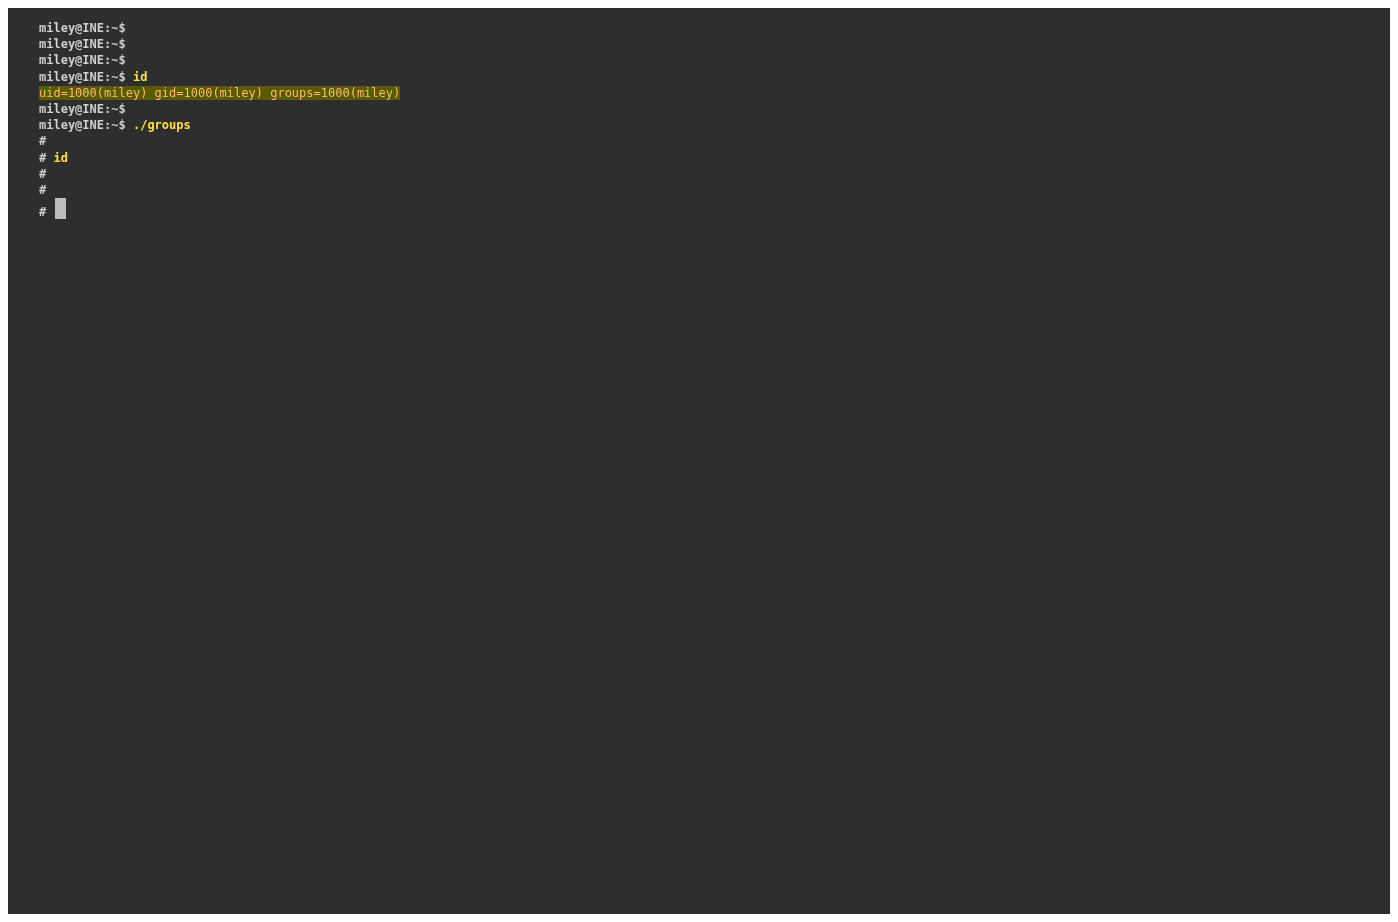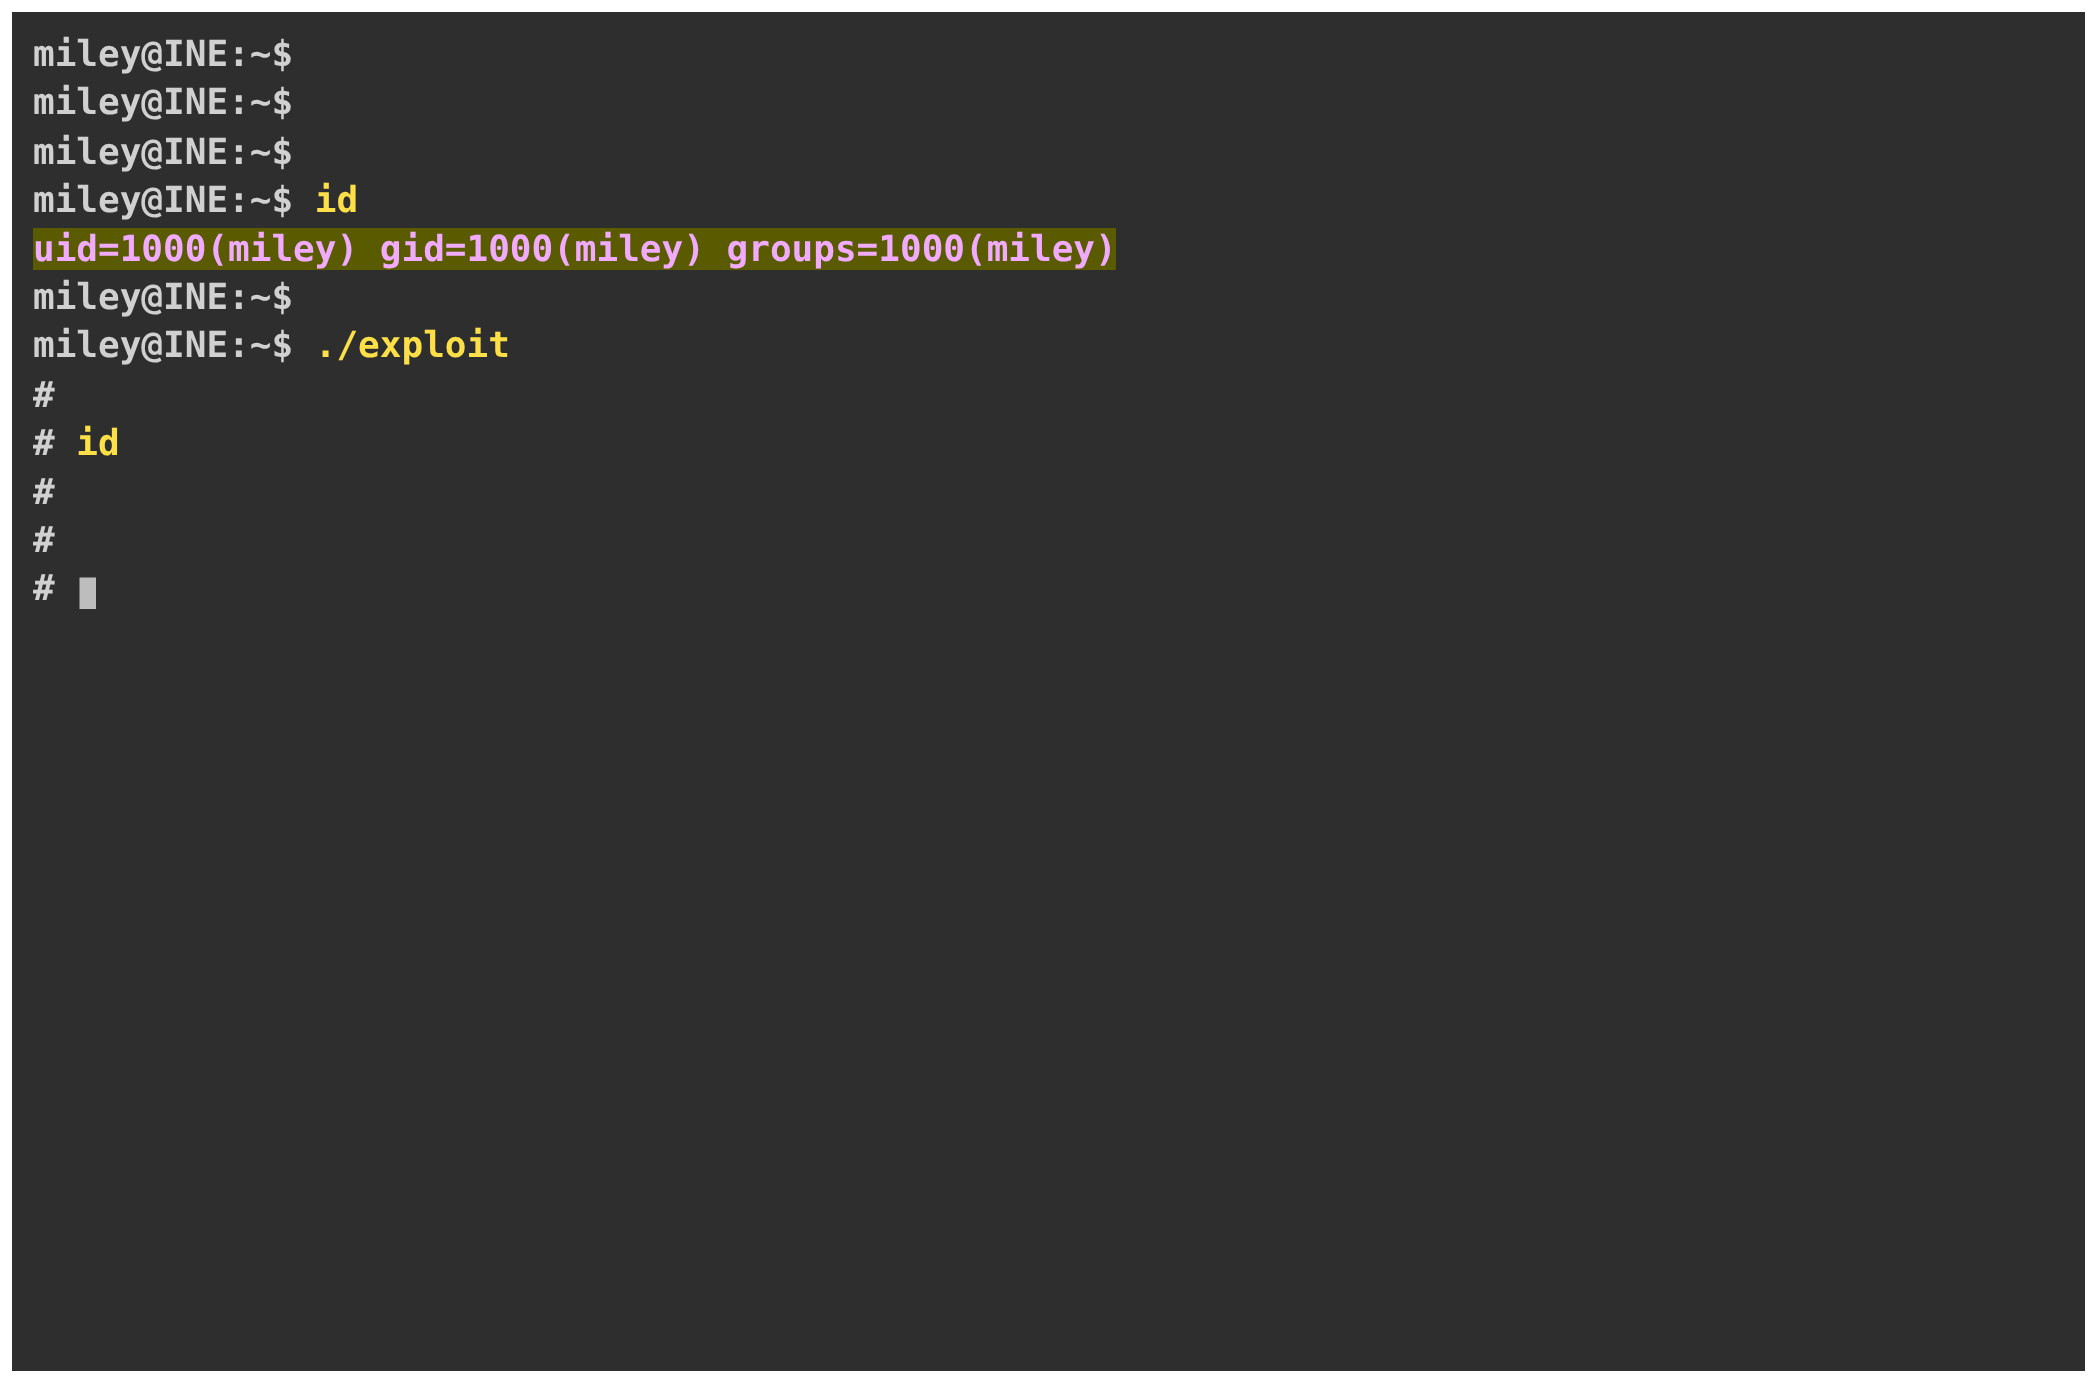--- a/index.html
+++ b/index.html
@@ -10,43 +10,43 @@
     body {
       background: #ffffff;
       width: 1398px;
       height: 922px;
       padding: 8px;
     }
     .terminal {
       background: #2e2e2e;
       width: 100%;
       height: 100%;
-      padding: 12px 14px;
+      padding: 12px 31px;
       font-family: "Menlo", "Consolas", "DejaVu Sans Mono", monospace;
-      font-size: 24px;
+      font-size: 12px;
       line-height: 1.35;
       color: #d0d0d0;
       overflow: hidden;
     }
     .line {
       white-space: pre;
       display: block;
     }
     .prompt {
       color: #d0d0d0;
       font-weight: bold;
     }
     .cmd {
       color: #fde047;
       font-weight: bold;
     }
     .highlight {
       background: #5a5a00;
-      color: #f0abfc;
-      font-weight: bold;
+      color: #fdba74;
+      font-weight: normal;
     }
     .root-prompt {
       color: #d0d0d0;
       font-weight: bold;
     }
     .cursor {
       display: inline-block;
       width: 11px;
       height: 21px;
       background: #bdbdbd;
@@ -57,19 +57,19 @@
 </head>
 <body>
 
 <div class="terminal">
   <div class="line"><span class="prompt">miley@INE:~$</span><span> </span><span class="cmd"></span></div>
   <div class="line"><span class="prompt">miley@INE:~$</span><span> </span><span class="cmd"></span></div>
   <div class="line"><span class="prompt">miley@INE:~$</span><span> </span><span class="cmd"></span></div>
   <div class="line"><span class="prompt">miley@INE:~$</span><span> </span><span class="cmd">id</span></div>
   <div class="line"><span class="highlight">uid=1000(miley) gid=1000(miley) groups=1000(miley)</span></div>
   <div class="line"><span class="prompt">miley@INE:~$</span><span> </span><span class="cmd"></span></div>
-  <div class="line"><span class="prompt">miley@INE:~$</span><span> </span><span class="cmd">./exploit</span></div>
+  <div class="line"><span class="prompt">miley@INE:~$</span><span> </span><span class="cmd">./groups</span></div>
   <div class="line"><span class="root-prompt">#</span><span> </span><span class="cmd"></span></div>
   <div class="line"><span class="root-prompt">#</span><span> </span><span class="cmd">id</span></div>
   <div class="line"><span class="root-prompt">#</span><span> </span><span class="cmd"></span></div>
   <div class="line"><span class="root-prompt">#</span><span> </span><span class="cmd"></span></div>
   <div class="line"><span class="root-prompt">#</span><span> </span><span class="cursor"></span></div>
 </div>
 
 </body></html>

